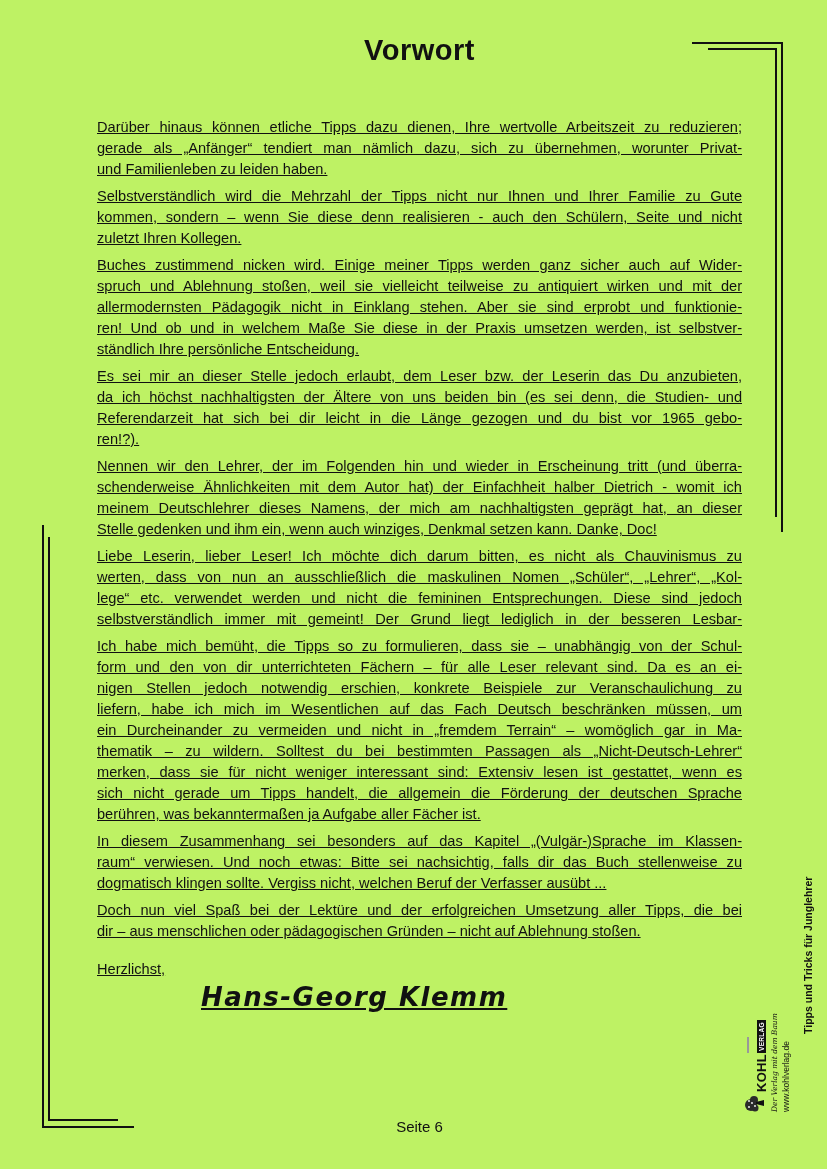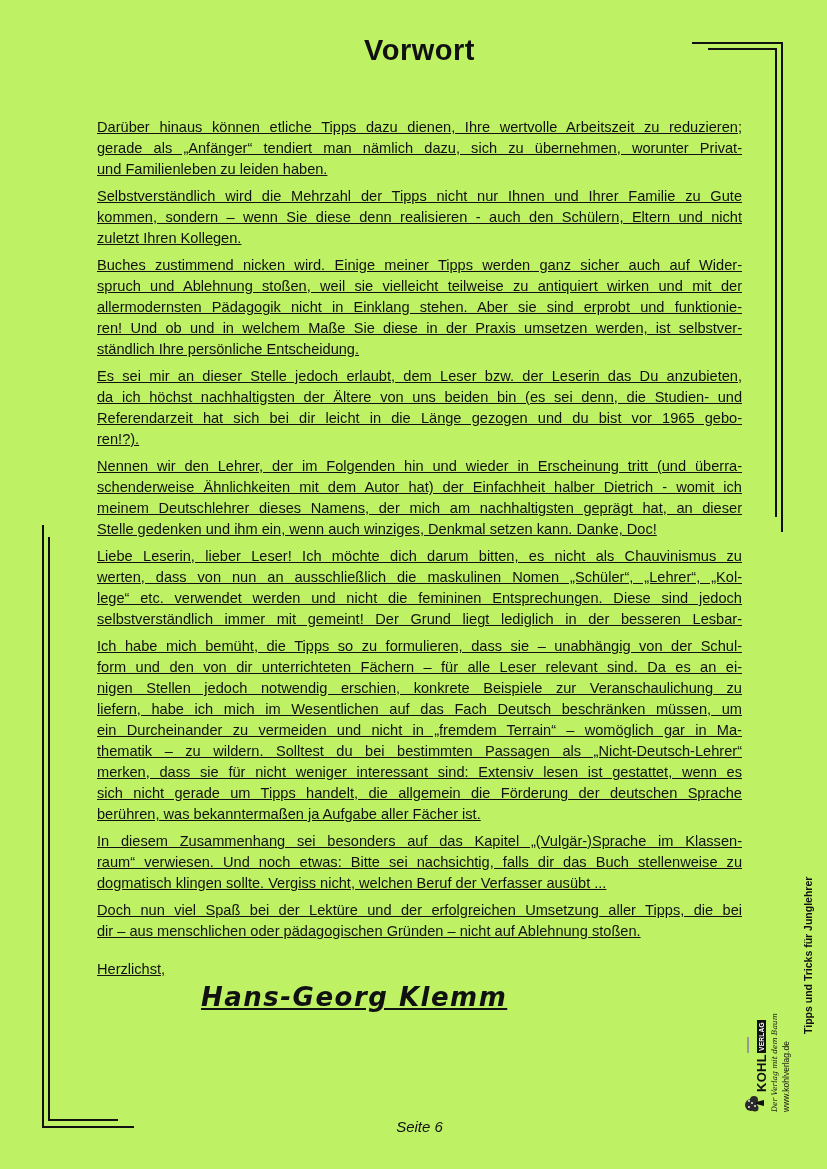--- a/index.html
+++ b/index.html
@@ -35,21 +35,21 @@
   .bline.lastline{text-align:left;text-align-last:left;}
   .closing{margin-top:17px;height:21px;}
   .signature{
     margin-top:7px;padding-left:104px;
     font-family:"DejaVu Sans", sans-serif;
     font-size:26px;font-weight:bold;font-style:italic;letter-spacing:1.5px;
   }
   
   .footer{
     position:absolute;left:97px;top:1118px;width:645px;
-    text-align:center;font-style:italic;font-size:15px;
+    text-align:center;font-size:15px;
   }
   
   .sidebar{
     position:absolute;left:771px;top:1034px;width:330px;
     transform:rotate(-90deg);transform-origin:top left;
     font-size:10.5px;font-weight:bold;line-height:15px;
     white-space:pre;
   }
   
   .logo{
@@ -81,21 +81,21 @@
 
   <div class="content">
     <div id="paragraphs">
         <div class="para">
           <div class="bline">Darüber hinaus können etliche Tipps dazu dienen, Ihre wertvolle Arbeitszeit zu reduzieren;</div>
           <div class="bline">gerade als „Anfänger“ tendiert man nämlich dazu, sich zu übernehmen, worunter Privat-</div>
           <div class="bline lastline">und Familienleben zu leiden haben.</div>
         </div>
         <div class="para">
           <div class="bline">Selbstverständlich wird die Mehrzahl der Tipps nicht nur Ihnen und Ihrer Familie zu Gute</div>
-          <div class="bline">kommen, sondern – wenn Sie diese denn realisieren - auch den Schülern, Eltern und nicht</div>
+          <div class="bline">kommen, sondern – wenn Sie diese denn realisieren - auch den Schülern, Seite und nicht</div>
           <div class="bline lastline">zuletzt Ihren Kollegen.</div>
         </div>
         <div class="para">
           <div class="bline">Buches zustimmend nicken wird. Einige meiner Tipps werden ganz sicher auch auf Wider-</div>
           <div class="bline">spruch und Ablehnung stoßen, weil sie vielleicht teilweise zu antiquiert wirken und mit der</div>
           <div class="bline">allermodernsten Pädagogik nicht in Einklang stehen. Aber sie sind erprobt und funktionie-</div>
           <div class="bline">ren! Und ob und in welchem Maße Sie diese in der Praxis umsetzen werden, ist selbstver-</div>
           <div class="bline lastline">ständlich Ihre persönliche Entscheidung.</div>
         </div>
         <div class="para">

